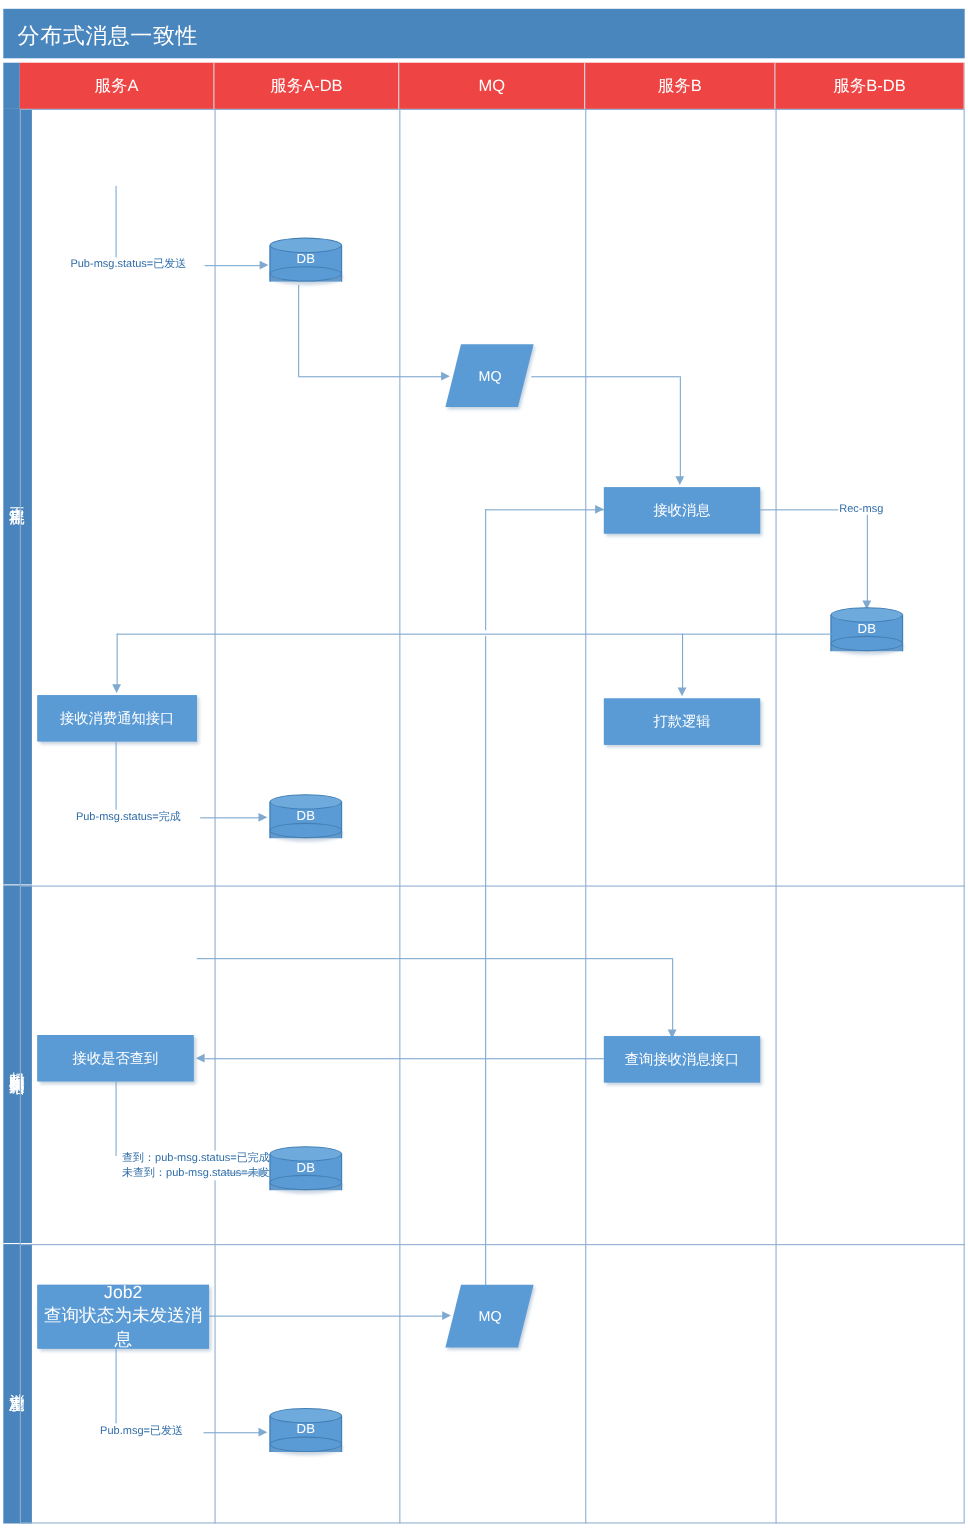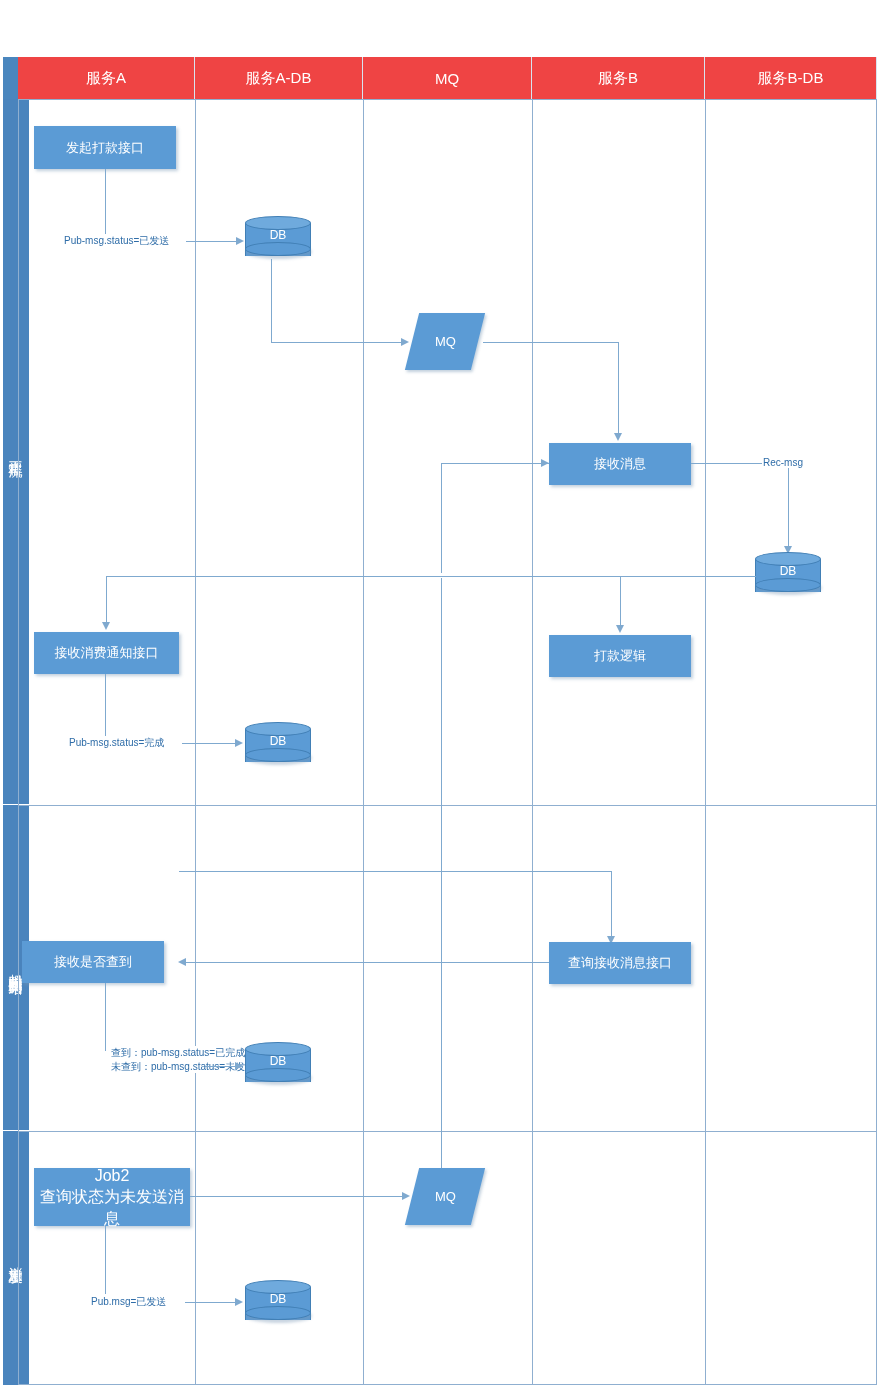--- a/index.html
+++ b/index.html
@@ -212,20 +212,23 @@
     border-top: 4px solid transparent;
     border-bottom: 4px solid transparent;
     border-right: 8px solid #7FA9CF;
   }
 </style>
 </head>
 <body>
 
 <div id="page">
 
+  <div class="title-bar">
+    <div class="title-text">分布式消息一致性</div>
+  </div>
 
   <div class="corner-header"></div>
   <div class="lane-header" style="left:18px;  width:177px;">服务A</div>
   <div class="lane-header" style="left:195px; width:168px;">服务A-DB</div>
   <div class="lane-header" style="left:363px; width:169px;">MQ</div>
   <div class="lane-header" style="left:532px; width:173px;">服务B</div>
   <div class="lane-header" style="left:705px; width:172px;">服务B-DB</div>
 
   <div class="band-label" style="top:99px;  height:706px;">
     <span>正常流程</span>
@@ -240,21 +243,20 @@
   <div class="outer-frame" style="left:18px; top:99px; width:859px; height:1286px;"></div>
 
   <div class="vline" style="left:195px; top:99px; height:1286px;"></div>
   <div class="vline" style="left:363px; top:99px; height:1286px;"></div>
   <div class="vline" style="left:532px; top:99px; height:1286px;"></div>
   <div class="vline" style="left:705px; top:99px; height:1286px;"></div>
 
   <div class="hline" style="left:18px; top:805px;  width:859px;"></div>
   <div class="hline" style="left:18px; top:1131px; width:859px;"></div>
 
-  <div class="pbox" style="left:34px; top:126px; width:142px; height:43px;">发起打款接口</div>
 
   <div class="conn v" style="left:105px; top:169px; height:72px;"></div>
   <div class="clabel" style="left:63px; top:234px;">Pub-msg.status=已发送</div>
   <div class="conn h" style="left:186px; top:241px; width:52px;"></div>
   <div class="arrow right" style="left:236px; top:237px;"></div>
 
   <div class="dbcyl" style="left:245px; top:216px;">
     <div class="body"></div>
     <div class="bottom"></div>
     <div class="top"></div>
@@ -313,21 +315,21 @@
 
   <div class="conn h" style="left:179px; top:871px; width:432px;"></div>
   <div class="conn v" style="left:611px; top:871px; height:66px;"></div>
   <div class="arrow down" style="left:607px; top:936px;"></div>
 
   <div class="pbox" style="left:549px; top:942px; width:142px; height:42px;">查询接收消息接口</div>
 
   <div class="conn h" style="left:186px; top:962px; width:363px;"></div>
   <div class="arrow left" style="left:178px; top:958px;"></div>
 
-  <div class="pbox" style="left:22px; top:941px; width:142px; height:42px;">接收是否查到</div>
+  <div class="pbox" style="left:34px; top:941px; width:142px; height:42px;">接收是否查到</div>
 
   <div class="conn v" style="left:105px; top:983px; height:68px;"></div>
   <div class="clabel multi" style="left:66px; top:1046px; text-align:left;"><span>查到：pub-msg.status=已完成</span><br><span>未查到：pub-msg.status=未发送</span></div>
   <div class="conn h" style="left:205px; top:1066px; width:32px;"></div>
   <div class="arrow right" style="left:235px; top:1062px;"></div>
 
   <div class="dbcyl" style="left:245px; top:1042px;">
     <div class="body"></div>
     <div class="bottom"></div>
     <div class="top"></div>

